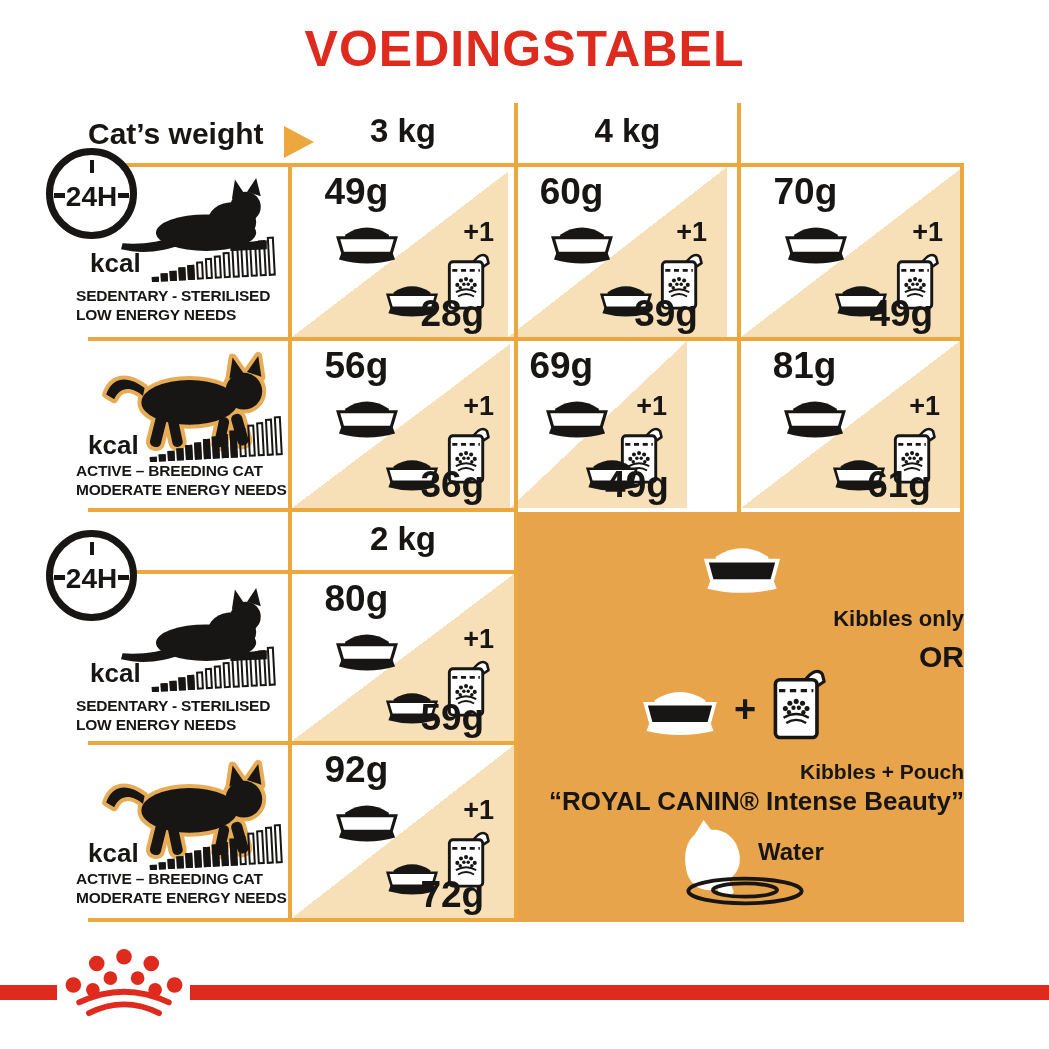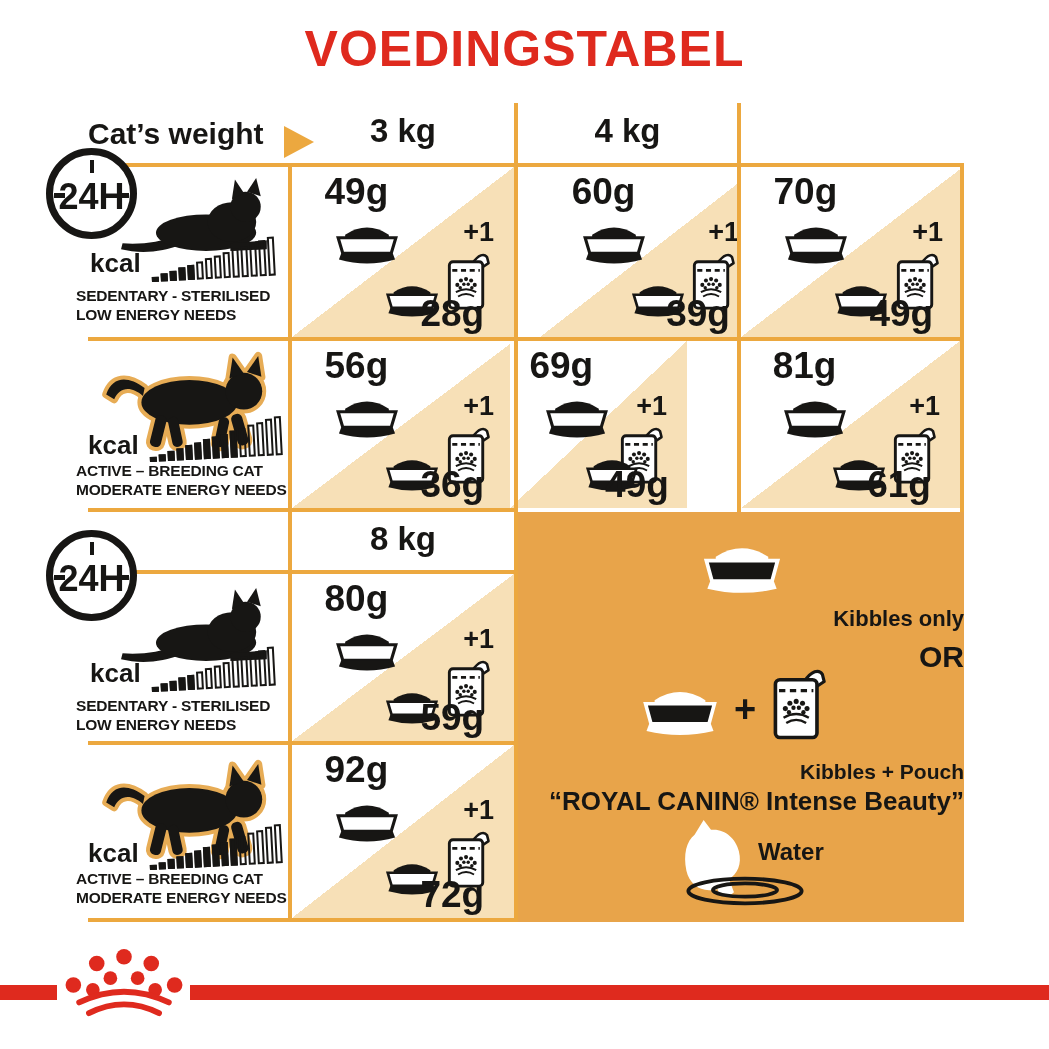--- a/index.html
+++ b/index.html
@@ -25,21 +25,21 @@
   .cell{position:absolute;background:linear-gradient(to bottom right,#fff 50%,var(--tan) 50%);z-index:1}
   .kib-val{position:absolute;left:0;top:4px;width:58%;text-align:center;font-size:37px;font-weight:800}
   .bowl-main{position:absolute;left:16%;top:52px;width:78px;height:50px}
   .plus1{position:absolute;right:20px;top:50px;font-size:27px;font-weight:800}
   .pouch-s{position:absolute;right:24px;top:84px;width:45px;height:62px}
   .bowl-mini{position:absolute;left:39%;top:112px;width:66px;height:42px}
   .mix-val{position:absolute;right:4px;bottom:2px;width:52%;text-align:center;font-size:37px;font-weight:800}
 
   .badge{position:absolute;left:46px;width:91px;height:91px;border:7px solid var(--ink);
          border-radius:50%;background:#fff;z-index:5;display:flex;align-items:center;justify-content:center}
-  .badge span{font-size:36px;font-weight:800;margin-top:6px}
+  .badge span{font-size:28px;font-weight:800;margin-top:6px}
   .badge .tt{position:absolute;left:50%;margin-left:-2px;top:5px;width:4px;height:13px;background:var(--ink)}
   .badge .tl{position:absolute;left:1px;top:38px;width:11px;height:5px;background:var(--ink)}
   .badge .tr{position:absolute;right:1px;top:38px;width:11px;height:5px;background:var(--ink)}
 
   .cat{position:absolute;z-index:2}
   .kcal{position:absolute;font-size:26px;font-weight:800;z-index:2}
   .bars{position:absolute;display:flex;align-items:flex-end;gap:2px;z-index:2;
         transform:rotate(-3deg);transform-origin:left bottom}
   .bar{width:7px;border:2px solid var(--ink)}
   .bar.filled{background:var(--ink)}
@@ -145,21 +145,21 @@
 </svg>
 
 <div class="canvas">
 
   <div class="title">VOEDINGSTABEL</div>
 
   <div class="hdr-label">Cat’s weight</div>
   <div class="arrow"></div>
   <div class="wt wt1">3 kg</div>
   <div class="wt wt2">4 kg</div>
-  <div class="wt6">8 kg</div>
+  <div class="wt6">2 kg</div>
 
   <div class="hl" style="left:88px;top:163px;width:876px"></div>
   <div class="hl" style="left:88px;top:337px;width:876px"></div>
   <div class="hl" style="left:88px;top:508px;width:430px"></div>
   <div class="hl" style="left:88px;top:570px;width:430px"></div>
   <div class="hl" style="left:88px;top:741px;width:430px"></div>
   <div class="hl" style="left:88px;top:918px;width:430px"></div>
   <div class="vl" style="left:288px;top:163px;height:759px"></div>
   <div class="vl" style="left:514px;top:103px;height:409px"></div>
   <div class="vl" style="left:737px;top:103px;height:409px"></div>
@@ -280,21 +280,21 @@
       </svg>
     <div class="plus1">+1</div>
     <svg class="pouch-s">
         <use href="#sym-pouch"></use>
       </svg>
     <svg class="bowl-mini" style="color:#171614">
         <use href="#sym-bowl"></use>
       </svg>
     <div class="mix-val">28g</div>
   </div>
-  <div class="cell" style="left:540px;top:167px;width:219px;height:170px">
+  <div class="cell" style="left:508px;top:167px;width:219px;height:170px">
     <div class="kib-val">60g</div>
     <svg class="bowl-main" style="color:#171614">
         <use href="#sym-bowl"></use>
       </svg>
     <div class="plus1">+1</div>
     <svg class="pouch-s">
         <use href="#sym-pouch"></use>
       </svg>
     <svg class="bowl-mini" style="color:#171614">
         <use href="#sym-bowl"></use>

